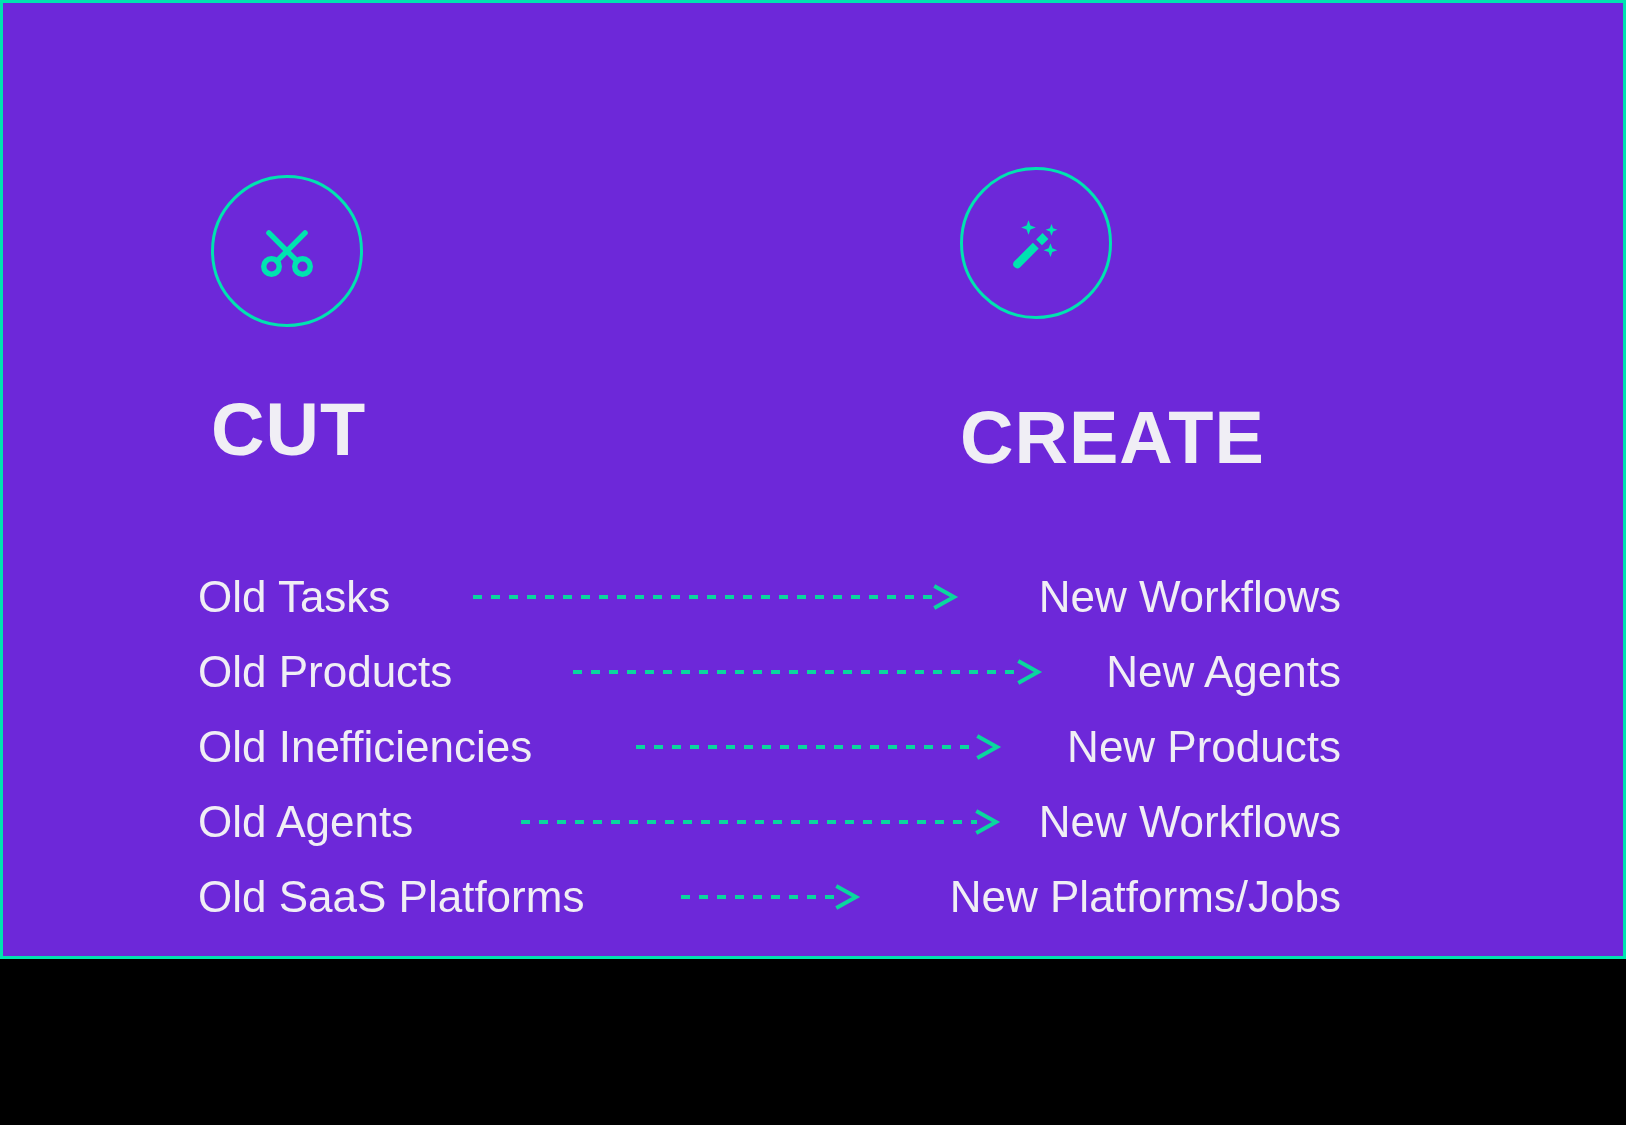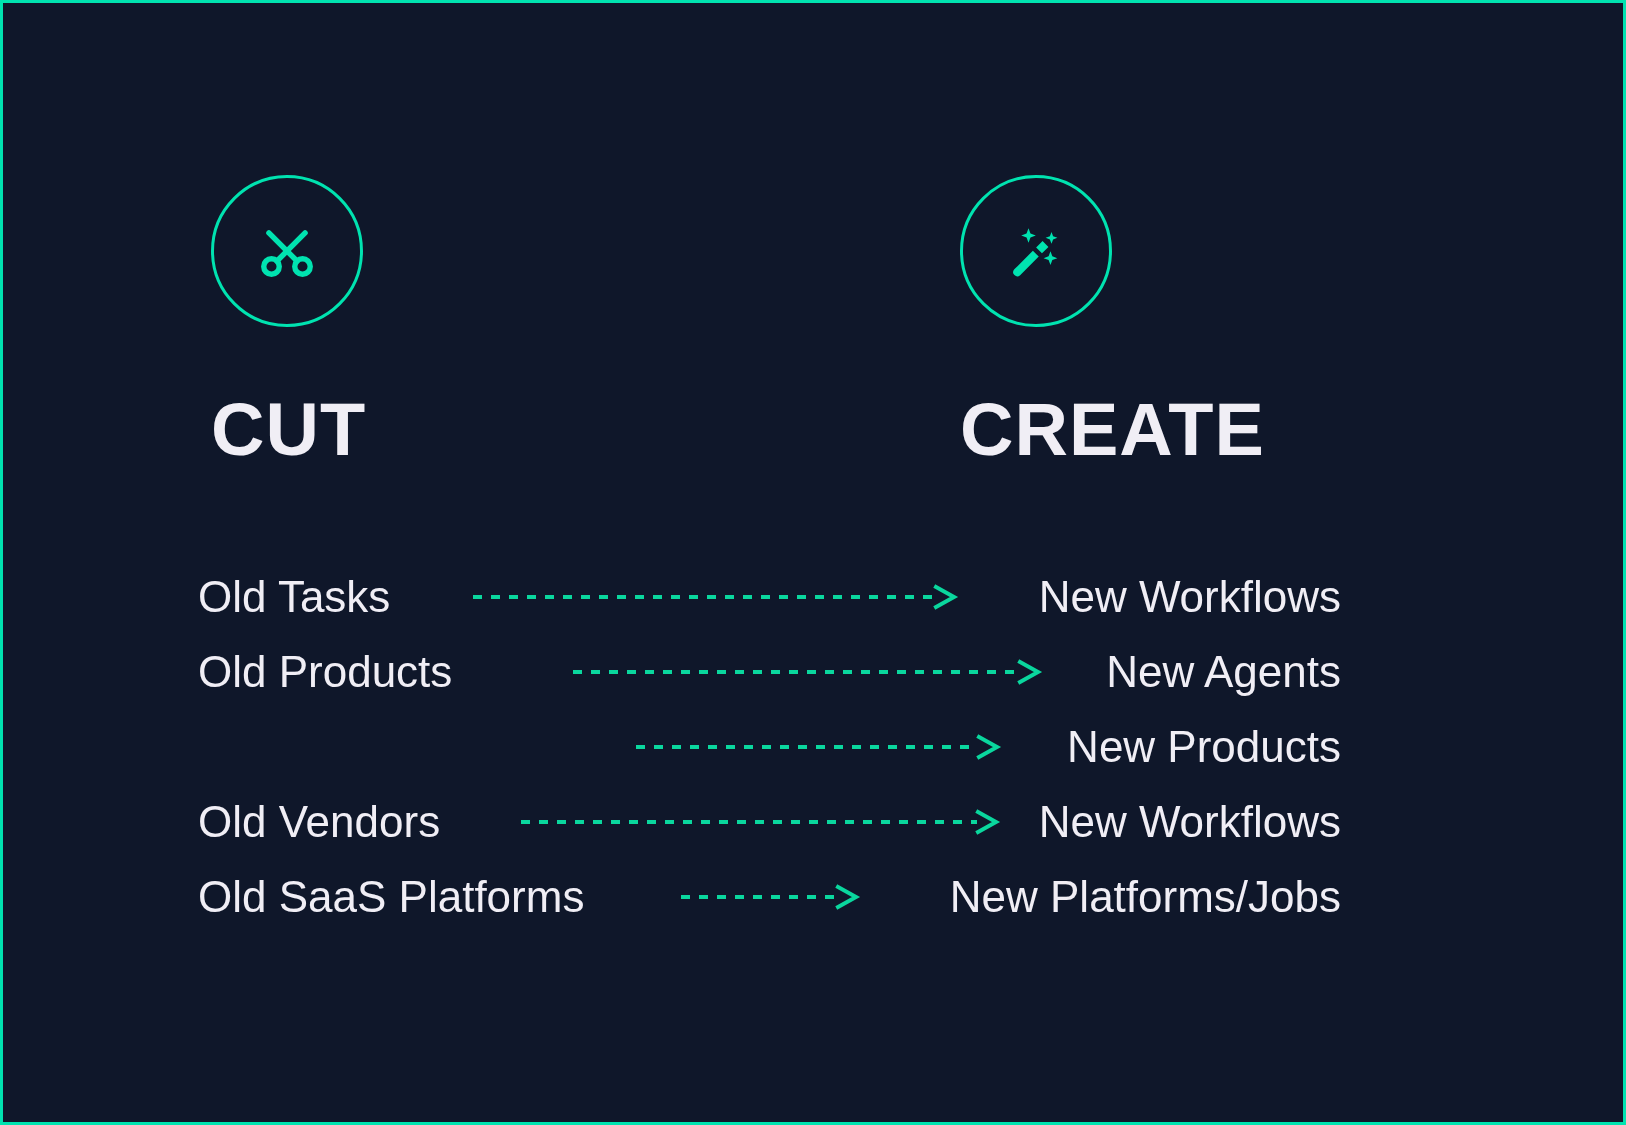--- a/index.html
+++ b/index.html
@@ -3,37 +3,37 @@
 <meta charset="utf-8">
 <style>
   html, body {
     margin: 0;
     padding: 0;
     background: #000000;
   }
   .canvas {
     position: relative;
     width: 1626px;
-    height: 1125px;
-    background: #0f172a;
+    height: 959px;
+    background: #6d28d9;
     border: 3px solid #00e3b0;
     box-sizing: border-box;
     overflow: hidden;
     font-family: "Liberation Sans", "DejaVu Sans", sans-serif;
   }
 
   
   .col-head {
     position: absolute;
     display: flex;
     flex-direction: column;
     align-items: flex-start;
   }
   .col-head.cut    { left: 208px; top: 172px; }
-  .col-head.create { left: 957px; top: 172px; }
+  .col-head.create { left: 957px; top: 164px; gap: 16px; }
 
   .icon-circle {
     width: 152px;
     height: 152px;
     border-radius: 50%;
     border: 3px solid #00e3b0;
     box-sizing: border-box;
     display: flex;
     align-items: center;
     justify-content: center;
@@ -152,31 +152,32 @@
       <div class="row-arrow a1">
         <svg width="472" height="22" viewBox="0 0 472 22">
           <line x1="0" y1="11" x2="446" y2="11" stroke="#0ad79e" stroke-width="4" stroke-dasharray="9 9"></line>
           <polyline points="447,1 465,11 447,21" fill="none" stroke="#0ad79e" stroke-width="4" stroke-linecap="square" stroke-linejoin="miter"></polyline>
         </svg>
       </div>
       <div class="row-right">New Agents</div>
     </div>
 
     <div class="row">
+      <div class="row-left">Old Inefficiencies</div>
       <div class="row-arrow a2">
         <svg width="368" height="22" viewBox="0 0 368 22">
           <line x1="0" y1="11" x2="342" y2="11" stroke="#0ad79e" stroke-width="4" stroke-dasharray="9 9"></line>
           <polyline points="343,1 361,11 343,21" fill="none" stroke="#0ad79e" stroke-width="4" stroke-linecap="square" stroke-linejoin="miter"></polyline>
         </svg>
       </div>
       <div class="row-right">New Products</div>
     </div>
 
     <div class="row">
-      <div class="row-left">Old Vendors</div>
+      <div class="row-left">Old Agents</div>
       <div class="row-arrow a3">
         <svg width="482" height="22" viewBox="0 0 482 22">
           <line x1="0" y1="11" x2="456" y2="11" stroke="#0ad79e" stroke-width="4" stroke-dasharray="9 9"></line>
           <polyline points="457,1 475,11 457,21" fill="none" stroke="#0ad79e" stroke-width="4" stroke-linecap="square" stroke-linejoin="miter"></polyline>
         </svg>
       </div>
       <div class="row-right">New Workflows</div>
     </div>
 
     <div class="row">

